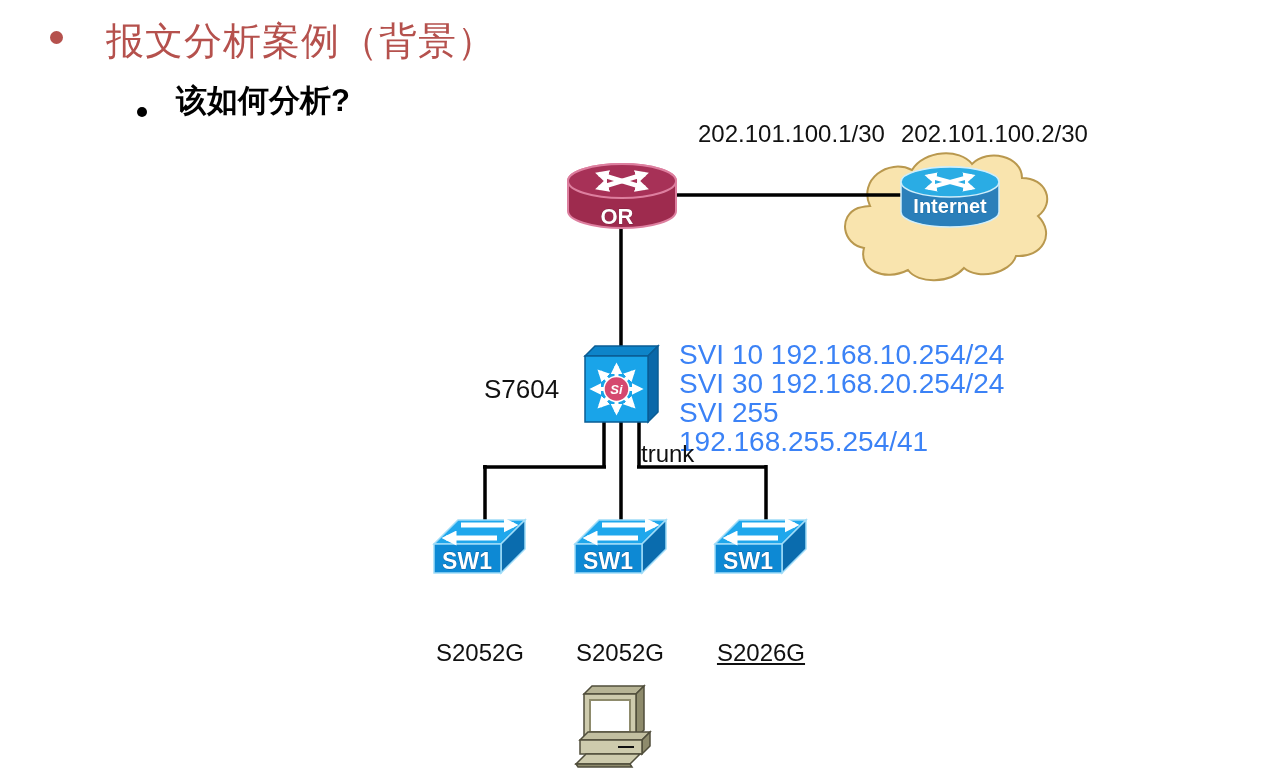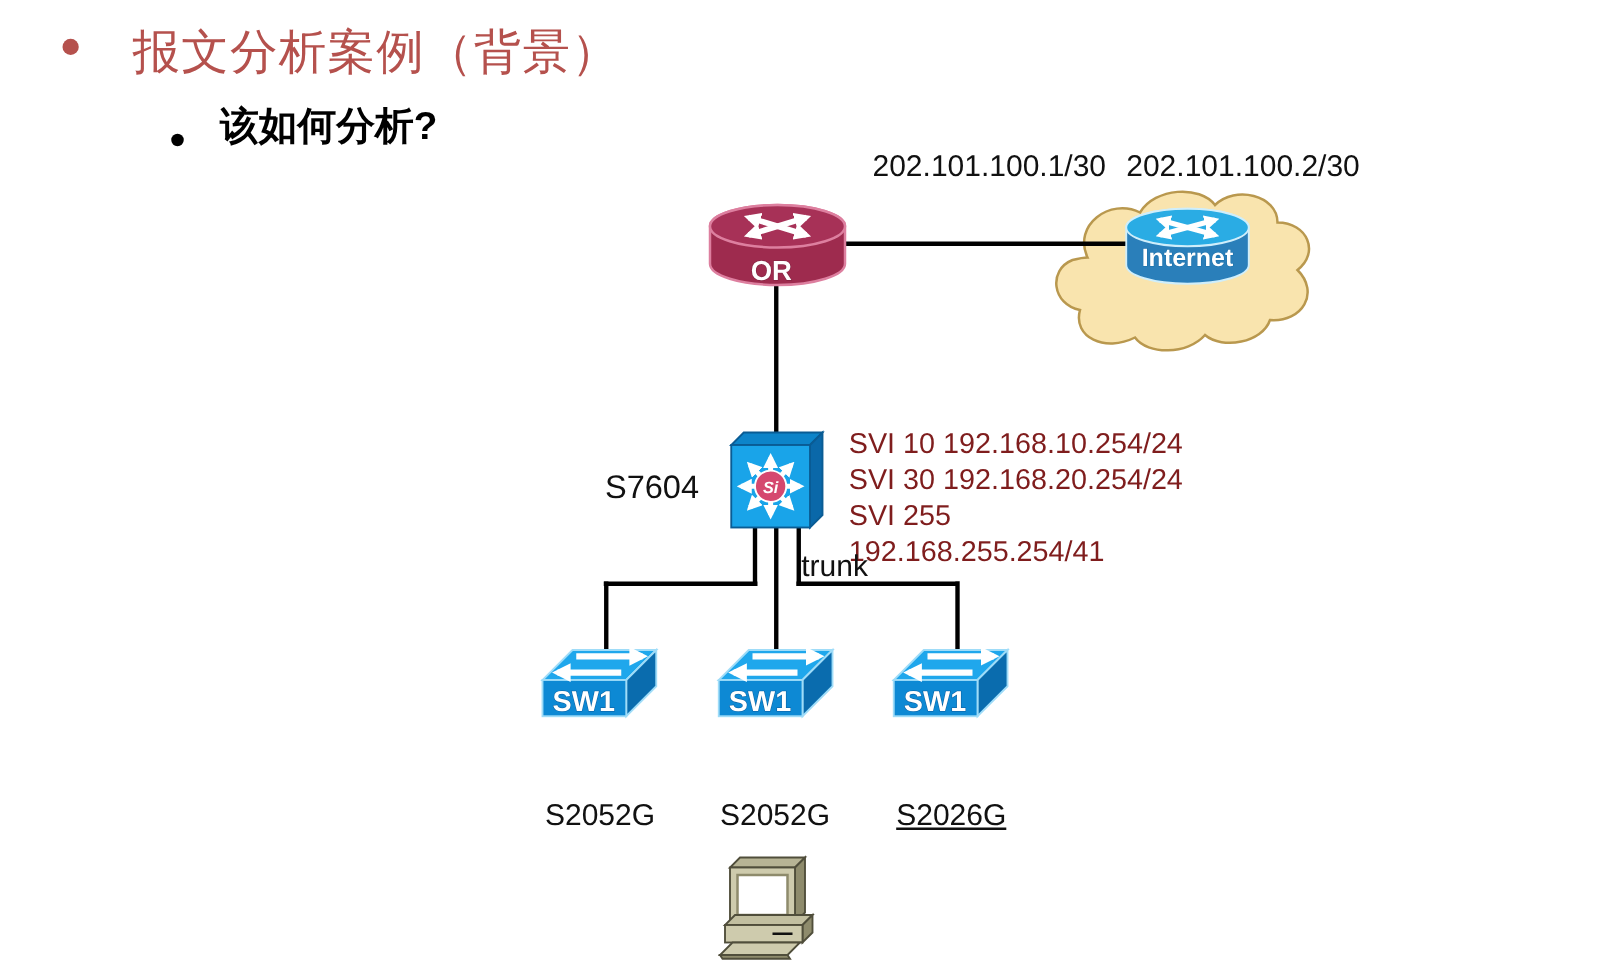--- a/index.html
+++ b/index.html
@@ -17,22 +17,22 @@
     color:#b5514d; letter-spacing:1px; white-space:nowrap; z-index:3;
   }
   .slide-subtitle{
     position:absolute; left:176px; top:80px; font-size:31px; font-weight:bold;
     color:#000; white-space:nowrap; z-index:3;
   }
   .diag-label{
     position:absolute; font-size:24px; color:#111; white-space:nowrap; z-index:3;
   }
   .svi-block{
-    position:absolute; left:679px; top:340px; font-size:23px; line-height:29px;
-    color:#7f1d1d; white-space:nowrap; z-index:3;
+    position:absolute; left:679px; top:340px; font-size:28px; line-height:29px;
+    color:#3b82f6; white-space:nowrap; z-index:3;
   }
   .caption{width:124px; text-align:center;margin-top:48px;}
   svg{display:block;}
   svg text{font-family:"Liberation Sans","DejaVu Sans",sans-serif;}
 </style>
 </head>
 <body>
 
 <div class="slide">
 

